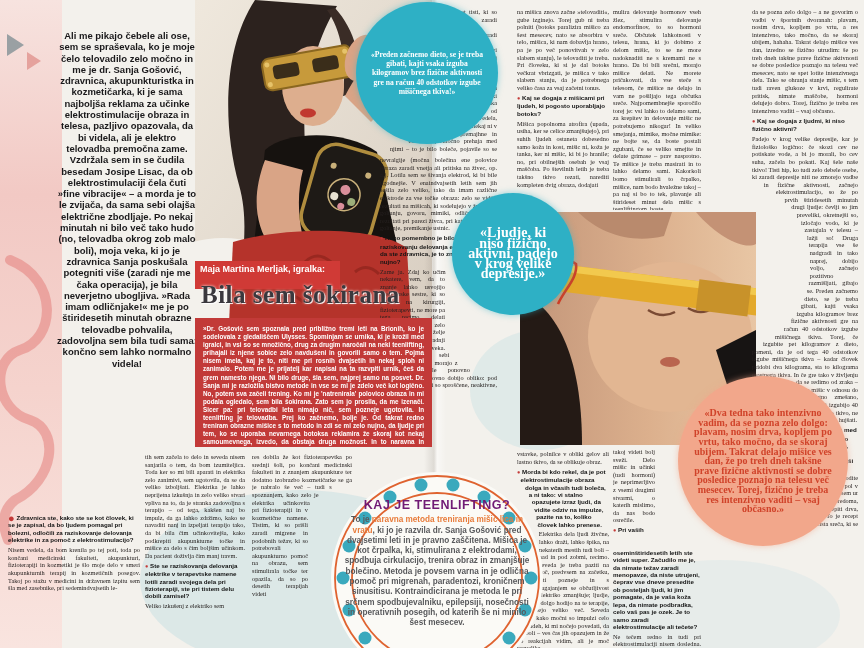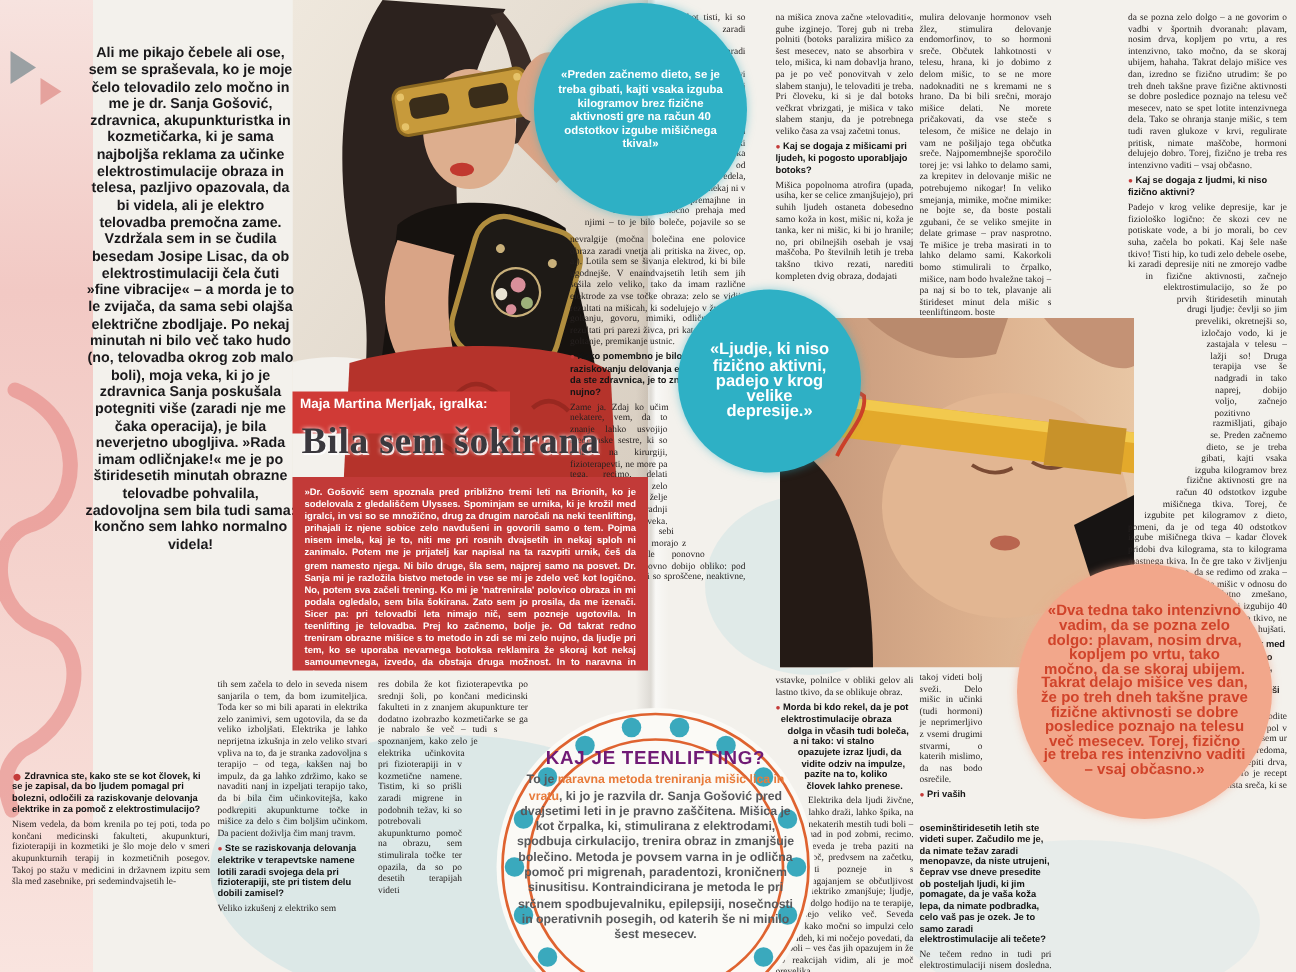--- a/index.html
+++ b/index.html
@@ -32,24 +32,24 @@
   .caption{left:195px;top:261px;width:140px;height:28px;background:#d03a36;z-index:6;
     font-family:"Liberation Sans",sans-serif;font-weight:bold;font-size:9px;line-height:16px;color:#fff;padding-left:5px;}
   .title{left:201px;top:281px;width:230px;z-index:6;font-family:Liberation Serif, serif;
     font-size:25px;font-weight:bold;letter-spacing:.5px;color:#3a383d;
     text-shadow:0 0 3px rgba(255,255,255,.95),1px 1px 0 rgba(255,255,255,.85);}
   .redbox{left:195px;top:318px;width:237px;height:129px;background:#c23a38;z-index:5;
     box-sizing:border-box;padding:7px 8px;color:#fff;font-family:"Liberation Sans",sans-serif;
     font-weight:bold;font-size:6.3px;line-height:8.1px;text-align:justify;overflow:hidden;}
   
   .pq{border-radius:50%;z-index:7;display:flex;align-items:center;justify-content:flex-start;text-align:center;
-    font-family:Liberation Sans, sans-serif;font-weight:bold;box-sizing:border-box;}
+    font-family:Liberation Serif, serif;font-weight:bold;box-sizing:border-box;}
   .pq.teal{background:#2eb0c5;color:#fff;box-shadow:0 0 6px rgba(46,176,197,.5);}
   .pq1{left:356px;top:2px;width:142px;height:142px;font-size:7.6px;line-height:9.2px;padding:14px;}
-  .pq2{left:452px;top:193px;width:122px;height:122px;font-size:11px;line-height:10.2px;padding:16px;}
+  .pq2{left:452px;top:193px;width:122px;height:122px;font-size:14px;line-height:10.2px;padding:16px;}
   .pq3{left:678px;top:376px;width:170px;height:170px;background:#f2a78b;color:#d0432a;
        font-size:10px;line-height:9.6px;padding:16px;box-shadow:0 0 6px rgba(242,167,139,.6);}
   
   .teen-svg{left:320px;top:462px;z-index:8;}
   .teen-content{left:343px;top:500px;width:188px;z-index:9;text-align:center;
     font-family:"Liberation Sans",sans-serif;font-weight:bold;font-size:8.2px;line-height:10.3px;color:#58595c;}
   .teen-content h3{margin:0 0 5px 0;font-size:12.5px;letter-spacing:.5px;color:#701a75;}
   .teen-content .hl{color:#e87b3a;}
   .photo{z-index:1;}
 </style>

